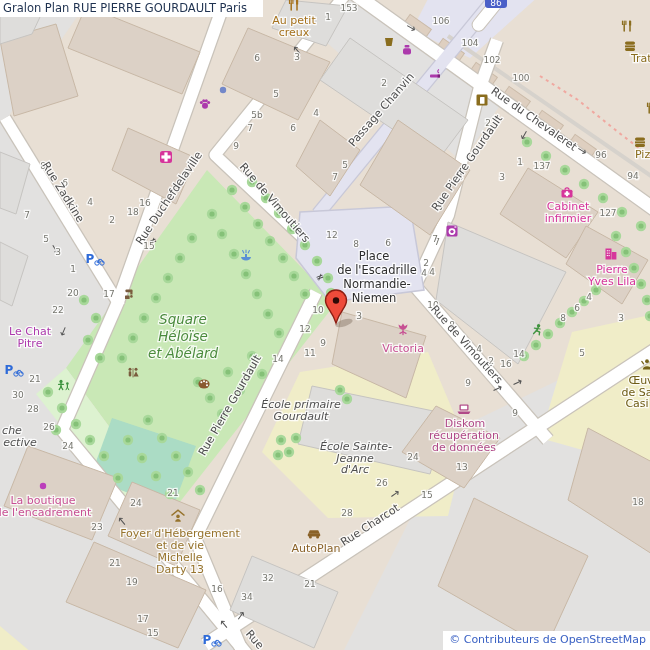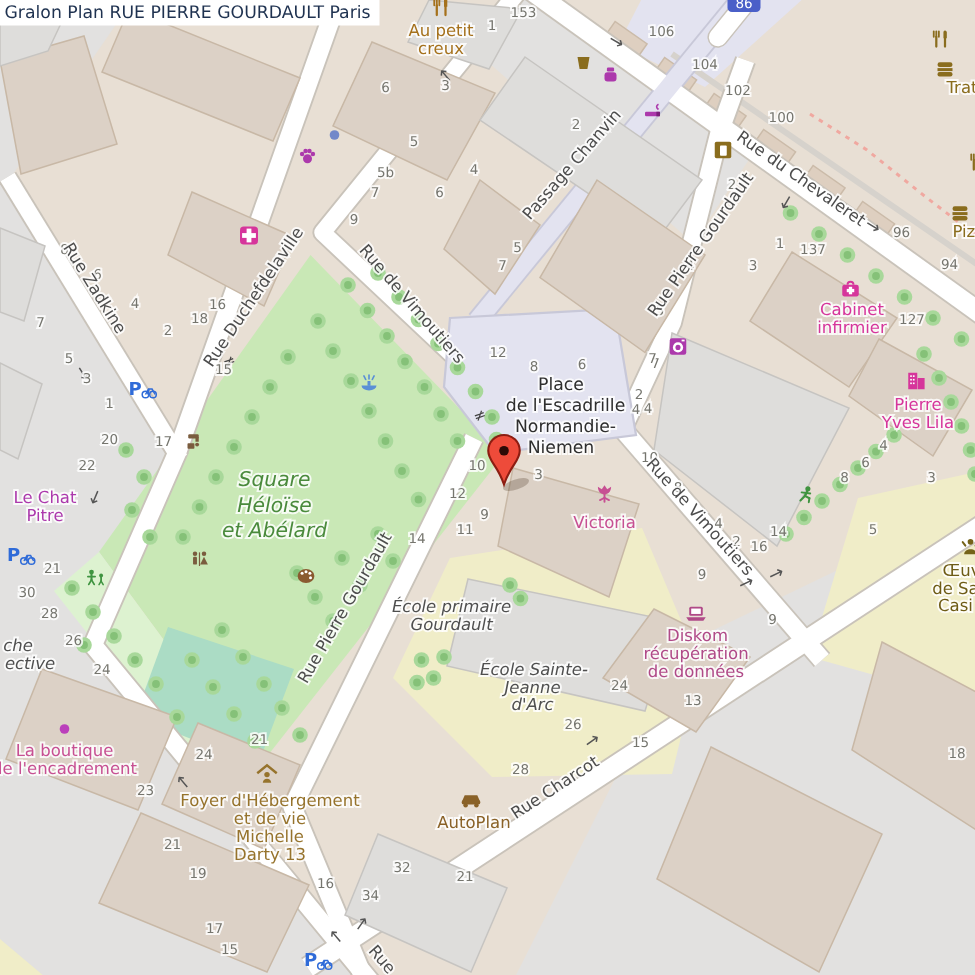--- a/index.html
+++ b/index.html
@@ -1,20 +1,20 @@
 <!DOCTYPE html>
 <html><head>
 <meta charset="utf-8">
 <style>
   html,body{margin:0;padding:0;background:#fff;}
   .stage{position:relative;width:650px;height:650px;overflow:hidden;
          font-family:"DejaVu Sans","Liberation Sans",sans-serif;}
   #map-svg{position:absolute;left:0;top:0;}
   .title-bar{position:absolute;left:0;top:0;background:#ffffff;color:#1f3250;
-    font-size:11.5px;line-height:15px;padding:1px 6px 1px 3px;white-space:nowrap;}
+    font-size:11.5px;line-height:15px;padding:1px 16px 1px 3px;white-space:nowrap;}
   .attribution{position:absolute;right:0;bottom:0;background:#ffffff;color:#3b62c4;
     font-size:11px;line-height:14px;padding:2px 4px 3px 6px;white-space:nowrap;cursor:pointer;}
 </style>
 </head>
 <body>
 
 <div class="stage">
   <svg id="map-svg" width="650" height="650" viewBox="0 0 650 650">
       <rect x="0" y="0" width="650" height="650" fill="#e8dfd4"></rect>
       <g>
@@ -612,13 +612,14 @@
         <rect x="485" y="-4" width="22" height="12" rx="3" fill="#4a5fc8"></rect>
         <text x="496" y="5.5" font-size="9" fill="#fff" text-anchor="middle">86</text>
       </g>
       <g>
         <ellipse cx="344" cy="323" rx="9" ry="3.4" fill="rgba(60,40,20,.25)" transform="rotate(-18 344 323)"></ellipse>
         <path d="M336 323 c-4.5 -13.5 -10.5 -15.5 -10.5 -22.5 a10.5 10.5 0 0 1 21 0 c0 7 -6 9 -10.5 22.5 z" fill="#ee4b3a" stroke="#8c1d12" stroke-width="1.4"></path>
         <circle cx="336" cy="300.5" r="3.2" fill="#2d0a06"></circle>
       </g>
     </svg>
   <div class="title-bar">Gralon Plan RUE PIERRE GOURDAULT Paris</div>
+  <div class="attribution">© Contributeurs de OpenStreetMap</div>
 </div>
 
 </body></html>

